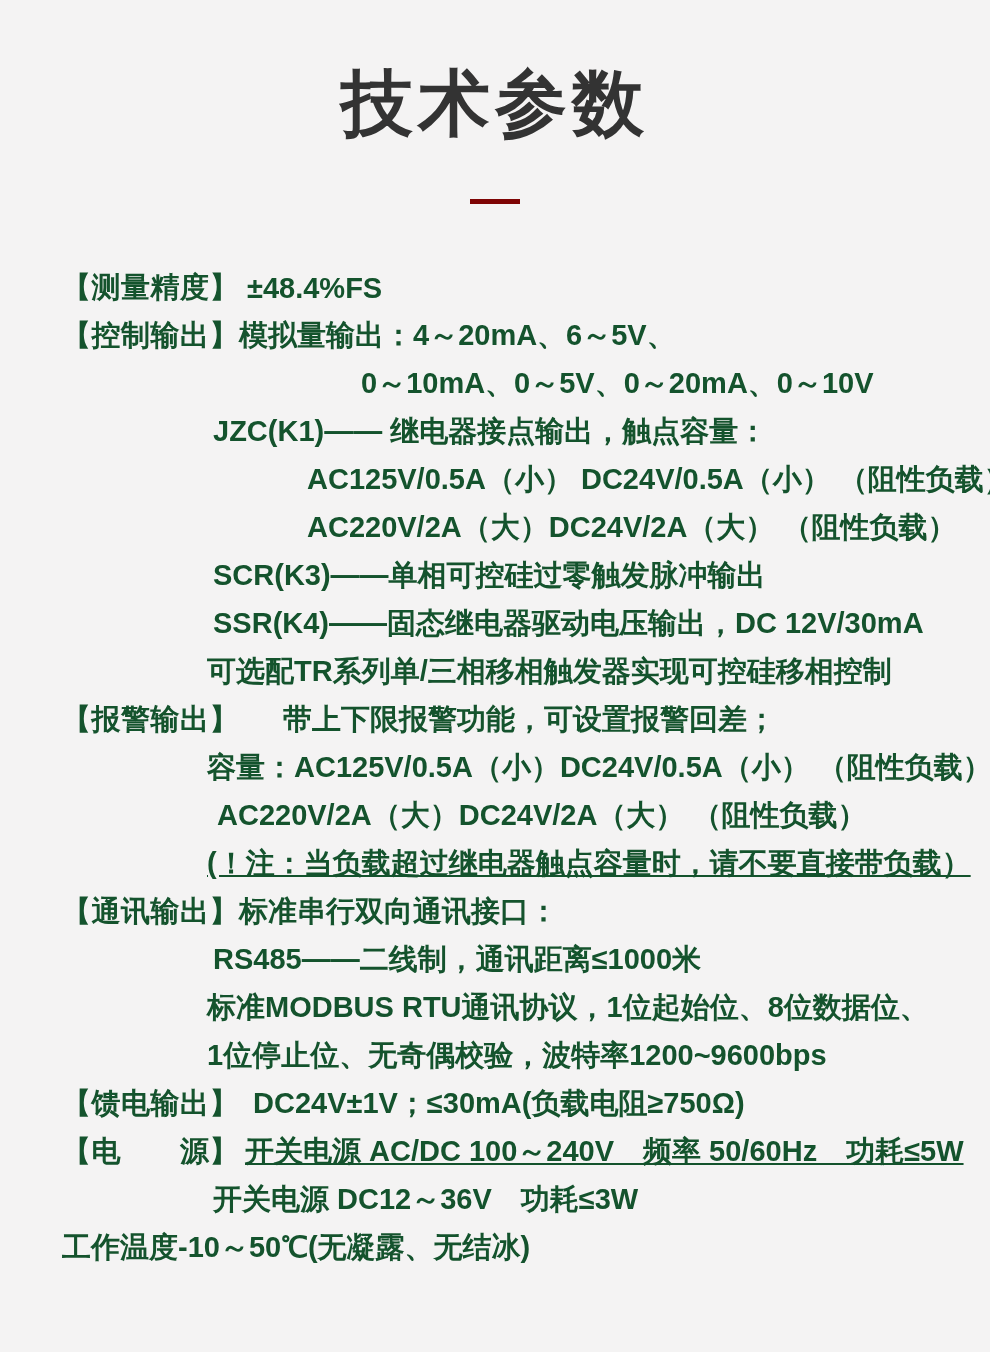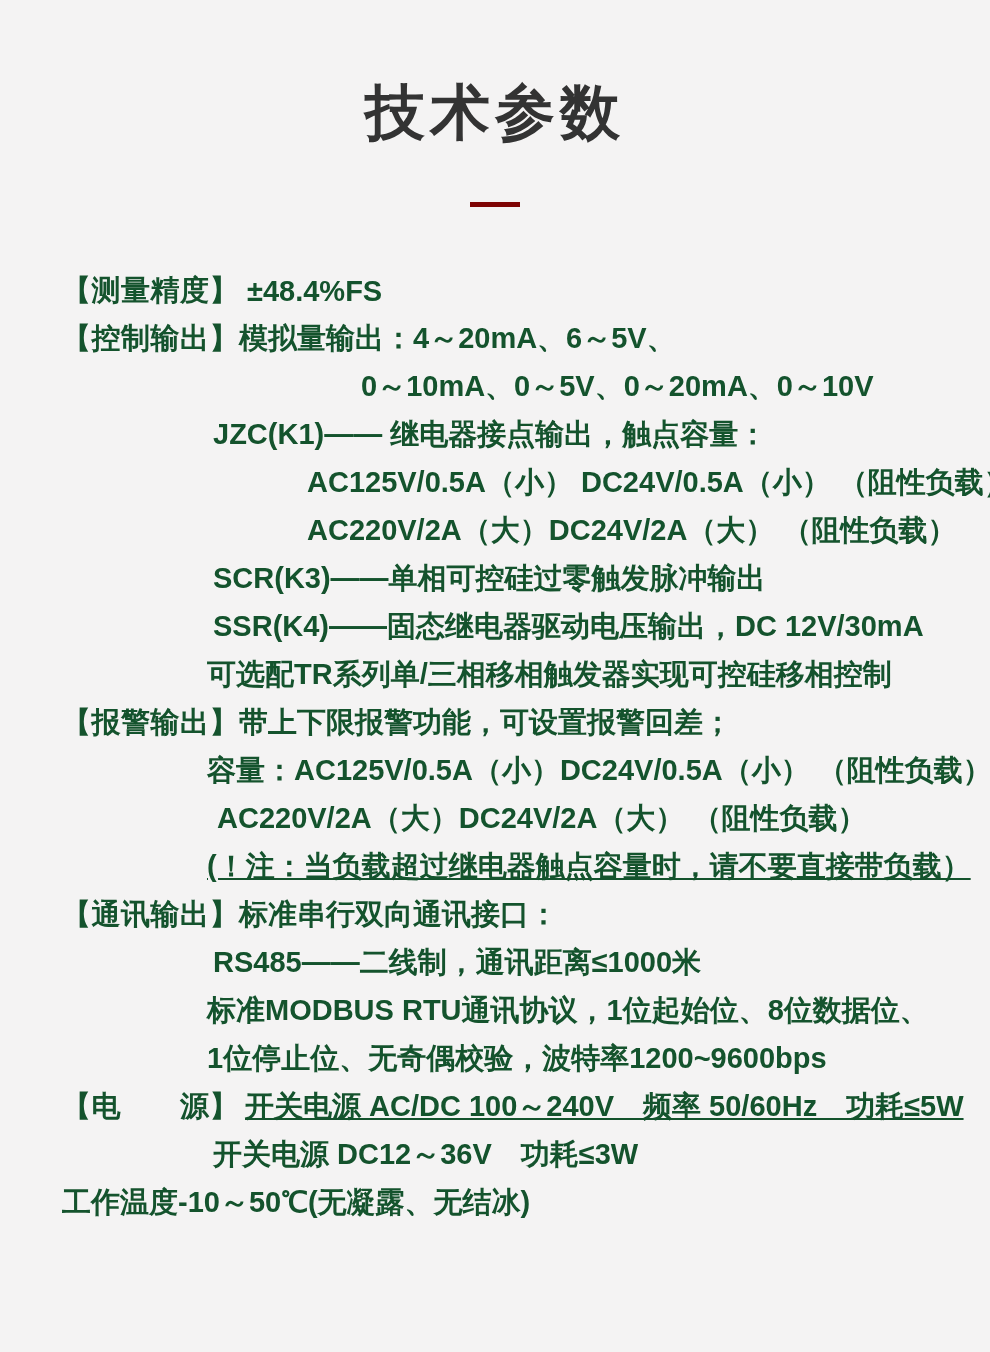--- a/index.html
+++ b/index.html
@@ -14,23 +14,23 @@
     color: #1a1a1a;
     overflow: hidden;
   }
   .page {
     width: 990px;
     height: 1352px;
     position: relative;
   }
   .title {
     margin: 0;
-    padding-top: 80px;
+    padding-top: 64px;
     text-align: center;
-    font-size: 60px;
+    font-size: 72px;
     line-height: 1.1;
     font-weight: 900;
     color: #333333;
     letter-spacing: 5px;
   }
   .divider {
     width: 50px;
     height: 5px;
     margin: 56px auto 0 auto;
   }
@@ -63,25 +63,26 @@
   <div class="specs" id="specs">
       <div class="row"><span class="label">【测量精度】</span><span class="text" style="padding-left: 8px;">±48.4%FS</span></div>
       <div class="row"><span class="label">【控制输出】</span><span class="text" style="padding-left: 0px;">模拟量输出：4～20mA、6～5V、</span></div>
       <div class="row"><span class="label"></span><span class="text" style="padding-left: 154px;">0～10mA、0～5V、0～20mA、0～10V</span></div>
       <div class="row"><span class="label"></span><span class="text" style="padding-left: 6px;">JZC(K1)—— 继电器接点输出，触点容量：</span></div>
       <div class="row"><span class="label"></span><span class="text" style="padding-left: 100px;">AC125V/0.5A（小） DC24V/0.5A（小） （阻性负载）</span></div>
       <div class="row"><span class="label"></span><span class="text" style="padding-left: 100px;">AC220V/2A（大）DC24V/2A（大） （阻性负载）</span></div>
       <div class="row"><span class="label"></span><span class="text" style="padding-left: 6px;">SCR(K3)——单相可控硅过零触发脉冲输出</span></div>
       <div class="row"><span class="label"></span><span class="text" style="padding-left: 6px;">SSR(K4)——固态继电器驱动电压输出，DC 12V/30mA</span></div>
       <div class="row"><span class="label"></span><span class="text" style="padding-left: 0px;">可选配TR系列单/三相移相触发器实现可控硅移相控制</span></div>
-      <div class="row"><span class="label">【报警输出】</span><span class="text" style="padding-left: 0px;">带上下限报警功能，可设置报警回差；</span></div>
+      <div class="row"><span class="label">【报警输出】</span><span class="text" style="padding-left: 0px; margin-left: 44px;">带上下限报警功能，可设置报警回差；</span></div>
       <div class="row"><span class="label"></span><span class="text" style="padding-left: 0px;">容量：AC125V/0.5A（小）DC24V/0.5A（小） （阻性负载）</span></div>
       <div class="row"><span class="label"></span><span class="text" style="padding-left: 10px;">AC220V/2A（大）DC24V/2A（大） （阻性负载）</span></div>
       <div class="row"><span class="label"></span><span class="text" style="padding-left: 0px; text-decoration: underline;">(！注：当负载超过继电器触点容量时，请不要直接带负载）</span></div>
       <div class="row"><span class="label">【通讯输出】</span><span class="text" style="padding-left: 0px;">标准串行双向通讯接口：</span></div>
       <div class="row"><span class="label"></span><span class="text" style="padding-left: 6px;">RS485——二线制，通讯距离≤1000米</span></div>
       <div class="row"><span class="label"></span><span class="text" style="padding-left: 0px;">标准MODBUS RTU通讯协议，1位起始位、8位数据位、</span></div>
       <div class="row"><span class="label"></span><span class="text" style="padding-left: 0px;">1位停止位、无奇偶校验，波特率1200~9600bps</span></div>
+      <div class="row"><span class="label">【馈电输出】</span><span class="text" style="padding-left: 14px;">DC24V±1V；≤30mA(负载电阻≥750Ω)</span></div>
       <div class="row"><span class="label">【电　　源】</span><span class="text" style="padding-left: 6px; text-decoration: underline;">开关电源 AC/DC 100～240V　频率 50/60Hz　功耗≤5W</span></div>
       <div class="row"><span class="label"></span><span class="text" style="padding-left: 6px;">开关电源 DC12～36V　功耗≤3W</span></div>
       <div class="row"><span class="text" style="padding-left: 0px;">工作温度-10～50℃(无凝露、无结冰)</span></div>
     </div>
 </div>
 
 </body></html>

